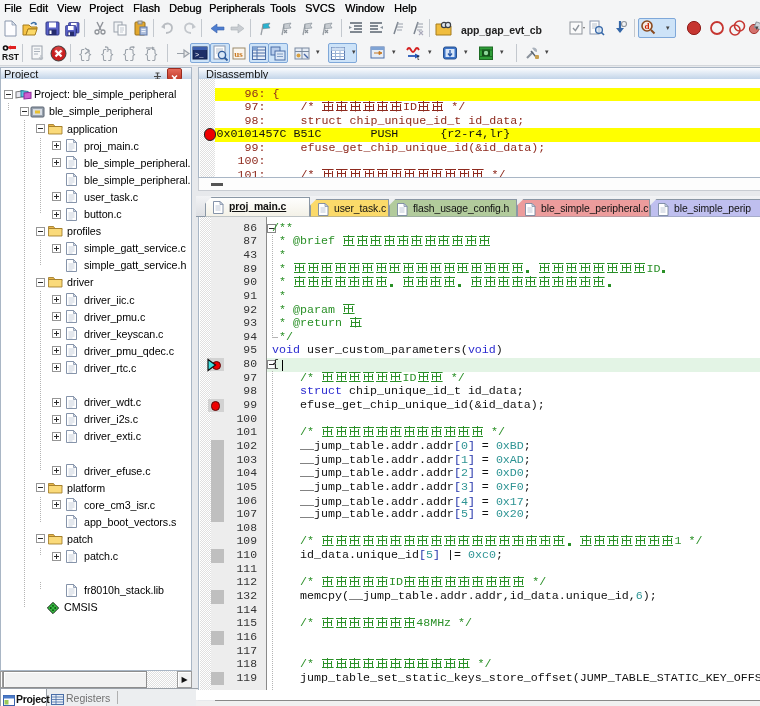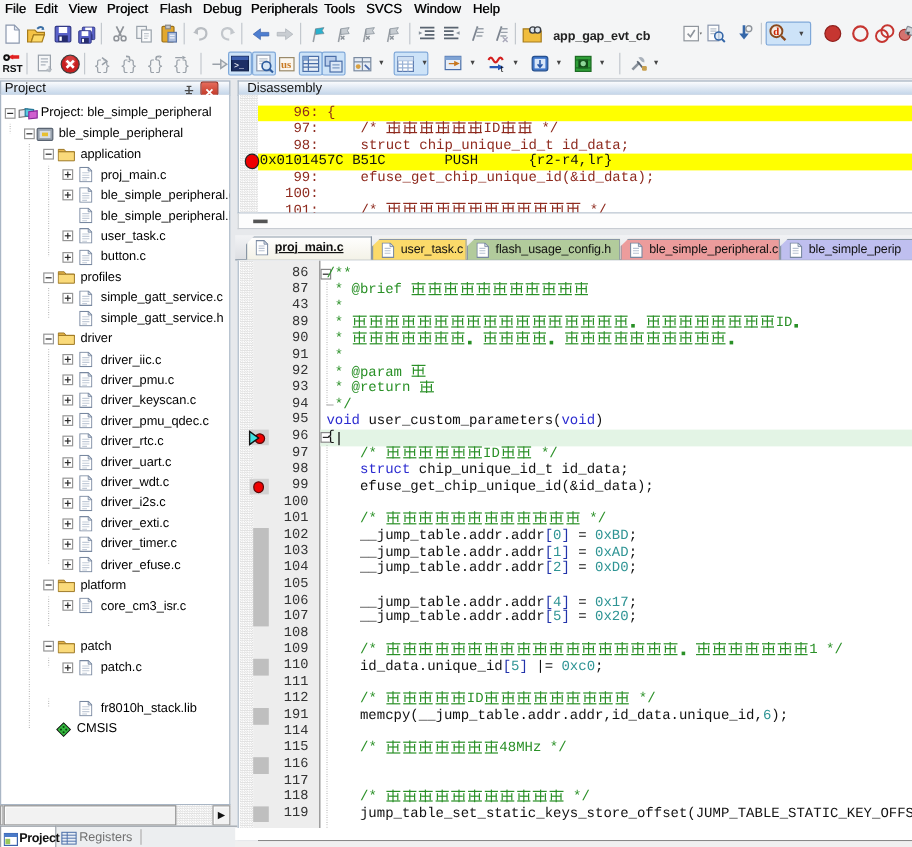--- a/index.html
+++ b/index.html
@@ -484,29 +484,20 @@
       </div>
       <div class="trow" style="top:280.90000000000003px">
         <div class="tbox plus" style="left:51px;top:3.5px"></div>
         <div style="position:absolute;left:65px;top:1.5px"><svg style="" width="11" height="13" viewBox="0 0 11 13">
             <path d="M.5.5h7l3 3v9h-10z" fill="#fff" stroke="#7888a0" stroke-width=".9"></path>
             <path d="M7.5.5l3 3h-3z" fill="#d6deea" stroke="#7888a0" stroke-width=".7"></path>
             <path d="M2.5 5h6M2.5 7h6M2.5 9h6M2.5 11h4" stroke="#c2cbd8" stroke-width=".9"></path>
           </svg></div>
         <span class="tlabel" style="left:83px">driver_rtc.c</span>
       </div>
-      <div class="trow" style="top:298.00000000000006px">
-        <div class="tbox plus" style="left:51px;top:3.5px"></div>
-        <div style="position:absolute;left:65px;top:1.5px"><svg style="" width="11" height="13" viewBox="0 0 11 13">
-            <path d="M.5.5h7l3 3v9h-10z" fill="#fff" stroke="#7888a0" stroke-width=".9"></path>
-            <path d="M7.5.5l3 3h-3z" fill="#d6deea" stroke="#7888a0" stroke-width=".7"></path>
-            <path d="M2.5 5h6M2.5 7h6M2.5 9h6M2.5 11h4" stroke="#c2cbd8" stroke-width=".9"></path>
-          </svg></div>
-        <span class="tlabel" style="left:83px">driver_uart.c</span>
-      </div>
       <div class="trow" style="top:315.1px">
         <div class="tbox plus" style="left:51px;top:3.5px"></div>
         <div style="position:absolute;left:65px;top:1.5px"><svg style="" width="11" height="13" viewBox="0 0 11 13">
             <path d="M.5.5h7l3 3v9h-10z" fill="#fff" stroke="#7888a0" stroke-width=".9"></path>
             <path d="M7.5.5l3 3h-3z" fill="#d6deea" stroke="#7888a0" stroke-width=".7"></path>
             <path d="M2.5 5h6M2.5 7h6M2.5 9h6M2.5 11h4" stroke="#c2cbd8" stroke-width=".9"></path>
           </svg></div>
         <span class="tlabel" style="left:83px">driver_wdt.c</span>
       </div>
       <div class="trow" style="top:332.20000000000005px">
@@ -519,29 +510,20 @@
         <span class="tlabel" style="left:83px">driver_i2s.c</span>
       </div>
       <div class="trow" style="top:349.3px">
         <div class="tbox plus" style="left:51px;top:3.5px"></div>
         <div style="position:absolute;left:65px;top:1.5px"><svg style="" width="11" height="13" viewBox="0 0 11 13">
             <path d="M.5.5h7l3 3v9h-10z" fill="#fff" stroke="#7888a0" stroke-width=".9"></path>
             <path d="M7.5.5l3 3h-3z" fill="#d6deea" stroke="#7888a0" stroke-width=".7"></path>
             <path d="M2.5 5h6M2.5 7h6M2.5 9h6M2.5 11h4" stroke="#c2cbd8" stroke-width=".9"></path>
           </svg></div>
         <span class="tlabel" style="left:83px">driver_exti.c</span>
-      </div>
-      <div class="trow" style="top:366.40000000000003px">
-        <div class="tbox plus" style="left:51px;top:3.5px"></div>
-        <div style="position:absolute;left:65px;top:1.5px"><svg style="" width="11" height="13" viewBox="0 0 11 13">
-            <path d="M.5.5h7l3 3v9h-10z" fill="#fff" stroke="#7888a0" stroke-width=".9"></path>
-            <path d="M7.5.5l3 3h-3z" fill="#d6deea" stroke="#7888a0" stroke-width=".7"></path>
-            <path d="M2.5 5h6M2.5 7h6M2.5 9h6M2.5 11h4" stroke="#c2cbd8" stroke-width=".9"></path>
-          </svg></div>
-        <span class="tlabel" style="left:83px">driver_timer.c</span>
       </div>
       <div class="trow" style="top:383.50000000000006px">
         <div class="tbox plus" style="left:51px;top:3.5px"></div>
         <div style="position:absolute;left:65px;top:1.5px"><svg style="" width="11" height="13" viewBox="0 0 11 13">
             <path d="M.5.5h7l3 3v9h-10z" fill="#fff" stroke="#7888a0" stroke-width=".9"></path>
             <path d="M7.5.5l3 3h-3z" fill="#d6deea" stroke="#7888a0" stroke-width=".7"></path>
             <path d="M2.5 5h6M2.5 7h6M2.5 9h6M2.5 11h4" stroke="#c2cbd8" stroke-width=".9"></path>
           </svg></div>
         <span class="tlabel" style="left:83px">driver_efuse.c</span>
       </div>
@@ -554,20 +536,28 @@
         <span class="tlabel" style="left:66px">platform</span>
       </div>
       <div class="trow" style="top:417.70000000000005px">
         <div class="tbox plus" style="left:51px;top:3.5px"></div>
         <div style="position:absolute;left:65px;top:1.5px"><svg style="" width="11" height="13" viewBox="0 0 11 13">
             <path d="M.5.5h7l3 3v9h-10z" fill="#fff" stroke="#7888a0" stroke-width=".9"></path>
             <path d="M7.5.5l3 3h-3z" fill="#d6deea" stroke="#7888a0" stroke-width=".7"></path>
             <path d="M2.5 5h6M2.5 7h6M2.5 9h6M2.5 11h4" stroke="#c2cbd8" stroke-width=".9"></path>
           </svg></div>
         <span class="tlabel" style="left:83px">core_cm3_isr.c</span>
+      </div>
+      <div class="trow" style="top:434.80000000000007px">
+        <div style="position:absolute;left:65px;top:1.5px"><svg style="" width="11" height="13" viewBox="0 0 11 13">
+            <path d="M.5.5h7l3 3v9h-10z" fill="#fff" stroke="#7888a0" stroke-width=".9"></path>
+            <path d="M7.5.5l3 3h-3z" fill="#d6deea" stroke="#7888a0" stroke-width=".7"></path>
+            <path d="M2.5 5h6M2.5 7h6M2.5 9h6M2.5 11h4" stroke="#c2cbd8" stroke-width=".9"></path>
+          </svg></div>
+        <span class="tlabel" style="left:83px">app_boot_vectors.s</span>
       </div>
       <div class="trow" style="top:451.90000000000003px">
         <div class="tbox" style="left:35px;top:3.5px"></div>
         <div style="position:absolute;left:47px;top:2px"><svg style="" width="15" height="12" viewBox="0 0 15 12">
             <path d="M.5 3.5V1.5h5l1.5 2h7v1z" fill="#e8b74c" stroke="#9a7420" stroke-width=".8"></path>
             <path d="M.5 3.5h13.5v7.5H.5z" fill="#fada7a" stroke="#9a7420" stroke-width=".8"></path>
           </svg></div>
         <span class="tlabel" style="left:66px">patch</span>
       </div>
       <div class="trow" style="top:469.00000000000006px">
@@ -724,51 +714,52 @@
       <div class="ln" style="top:72.9px">91</div>
       <div class="cl" style="top:72.9px;z-index:3"><span class="c"> *</span></div>
       <div class="ln" style="top:86.54px">92</div>
       <div class="cl" style="top:86.54px;z-index:3"><span class="c"> * @param <i class="j"></i></span></div>
       <div class="ln" style="top:100.18px">93</div>
       <div class="cl" style="top:100.18px;z-index:3"><span class="c"> * @return <i class="j"></i></span></div>
       <div class="ln" style="top:113.82000000000001px">94</div>
       <div class="cl" style="top:113.82000000000001px;z-index:3"><span class="c"> */</span></div>
       <div class="ln" style="top:127.46000000000001px">95</div>
       <div class="cl" style="top:127.46000000000001px;z-index:3"><span class="k">void</span> user_custom_parameters(<span class="k">void</span>)</div>
-      <div class="ln" style="top:141.1px">96</div>
+      <div class="ln" style="top:141.1px">80</div>
       <div class="cl" style="top:141.1px;z-index:3">{</div>
       <div class="ln" style="top:154.74px">97</div>
       <div class="cl" style="top:154.74px;z-index:3">    <span class="c">/* <i class="j"></i><i class="j"></i><i class="j"></i><i class="j"></i><i class="j"></i><i class="j"></i>ID<i class="j"></i><i class="j"></i> */</span></div>
       <div class="ln" style="top:168.38px">98</div>
       <div class="cl" style="top:168.38px;z-index:3">    <span class="k">struct</span> chip_unique_id_t id_data;</div>
       <div class="ln" style="top:182.01999999999998px">99</div>
       <div class="cl" style="top:182.01999999999998px;z-index:3">    efuse_get_chip_unique_id(&amp;id_data);</div>
       <div class="ln" style="top:195.66px">100</div>
       <div class="ln" style="top:209.3px">101</div>
       <div class="cl" style="top:209.3px;z-index:3">    <span class="c">/* <i class="j"></i><i class="j"></i><i class="j"></i><i class="j"></i><i class="j"></i><i class="j"></i><i class="j"></i><i class="j"></i><i class="j"></i><i class="j"></i><i class="j"></i><i class="j"></i> */</span></div>
       <div class="ln" style="top:222.94px">102</div>
       <div class="cl" style="top:222.94px;z-index:3">    __jump_table.addr.addr<span class="b">[</span><span class="n">0</span><span class="b">]</span> = <span class="n">0xBD</span>;</div>
       <div class="ln" style="top:236.57999999999998px">103</div>
       <div class="cl" style="top:236.57999999999998px;z-index:3">    __jump_table.addr.addr<span class="b">[</span><span class="n">1</span><span class="b">]</span> = <span class="n">0xAD</span>;</div>
       <div class="ln" style="top:250.22px">104</div>
       <div class="cl" style="top:250.22px;z-index:3">    __jump_table.addr.addr<span class="b">[</span><span class="n">2</span><span class="b">]</span> = <span class="n">0xD0</span>;</div>
       <div class="ln" style="top:263.86px">105</div>
+      <div class="cl" style="top:263.86px;z-index:3">    __jump_table.addr.addr<span class="b">[</span><span class="n">3</span><span class="b">]</span> = <span class="n">0xF0</span>;</div>
       <div class="ln" style="top:277.5px">106</div>
       <div class="cl" style="top:279px;z-index:3">    __jump_table.addr.addr<span class="b">[</span><span class="n">4</span><span class="b">]</span> = <span class="n">0x17</span>;</div>
       <div class="ln" style="top:291.14px">107</div>
       <div class="cl" style="top:291.14px;z-index:3">    __jump_table.addr.addr<span class="b">[</span><span class="n">5</span><span class="b">]</span> = <span class="n">0x20</span>;</div>
       <div class="ln" style="top:304.78000000000003px">108</div>
       <div class="ln" style="top:318.42px">109</div>
       <div class="cl" style="top:318.42px;z-index:3">    <span class="c">/* <i class="j"></i><i class="j"></i><i class="j"></i><i class="j"></i><i class="j"></i><i class="j"></i><i class="j"></i><i class="j"></i><i class="j"></i><i class="j"></i><i class="j"></i><i class="j"></i><i class="j"></i><i class="j"></i><i class="j"></i><i class="j"></i><i class="j"></i><i class="j"></i><i class="p"></i><i class="j"></i><i class="j"></i><i class="j"></i><i class="j"></i><i class="j"></i><i class="j"></i><i class="j"></i>1 */</span></div>
       <div class="ln" style="top:332.06px">110</div>
       <div class="cl" style="top:332.06px;z-index:3">    id_data.unique_id<span class="b">[</span><span class="n">5</span><span class="b">]</span> |= <span class="n">0xc0</span>;</div>
       <div class="ln" style="top:345.7px">111</div>
       <div class="ln" style="top:359.34px">112</div>
       <div class="cl" style="top:359.34px;z-index:3">    <span class="c">/* <i class="j"></i><i class="j"></i><i class="j"></i><i class="j"></i><i class="j"></i>ID<i class="j"></i><i class="j"></i><i class="j"></i><i class="j"></i><i class="j"></i><i class="j"></i><i class="j"></i><i class="j"></i><i class="j"></i> */</span></div>
-      <div class="ln" style="top:372.98px">191</div>
+      <div class="ln" style="top:372.98px">132</div>
       <div class="cl" style="top:372.98px;z-index:3">    memcpy(__jump_table.addr.addr,id_data.unique_id,<span class="n">6</span>);</div>
       <div class="ln" style="top:386.62px">114</div>
       <div class="ln" style="top:400.26px">115</div>
       <div class="cl" style="top:400.26px;z-index:3">    <span class="c">/* <i class="j"></i><i class="j"></i><i class="j"></i><i class="j"></i><i class="j"></i><i class="j"></i><i class="j"></i>48MHz */</span></div>
       <div class="ln" style="top:413.90000000000003px">116</div>
       <div class="ln" style="top:427.54px">117</div>
       <div class="ln" style="top:441.18px">118</div>
       <div class="cl" style="top:441.18px;z-index:3">    <span class="c">/* <i class="j"></i><i class="j"></i><i class="j"></i><i class="j"></i><i class="j"></i><i class="j"></i><i class="j"></i><i class="j"></i><i class="j"></i><i class="j"></i><i class="j"></i> */</span></div>
       <div class="ln" style="top:454.82px">119</div>
       <div class="cl" style="top:454.82px;z-index:3">    jump_table_set_static_keys_store_offset(JUMP_TABLE_STATIC_KEY_OFFSE</div>

